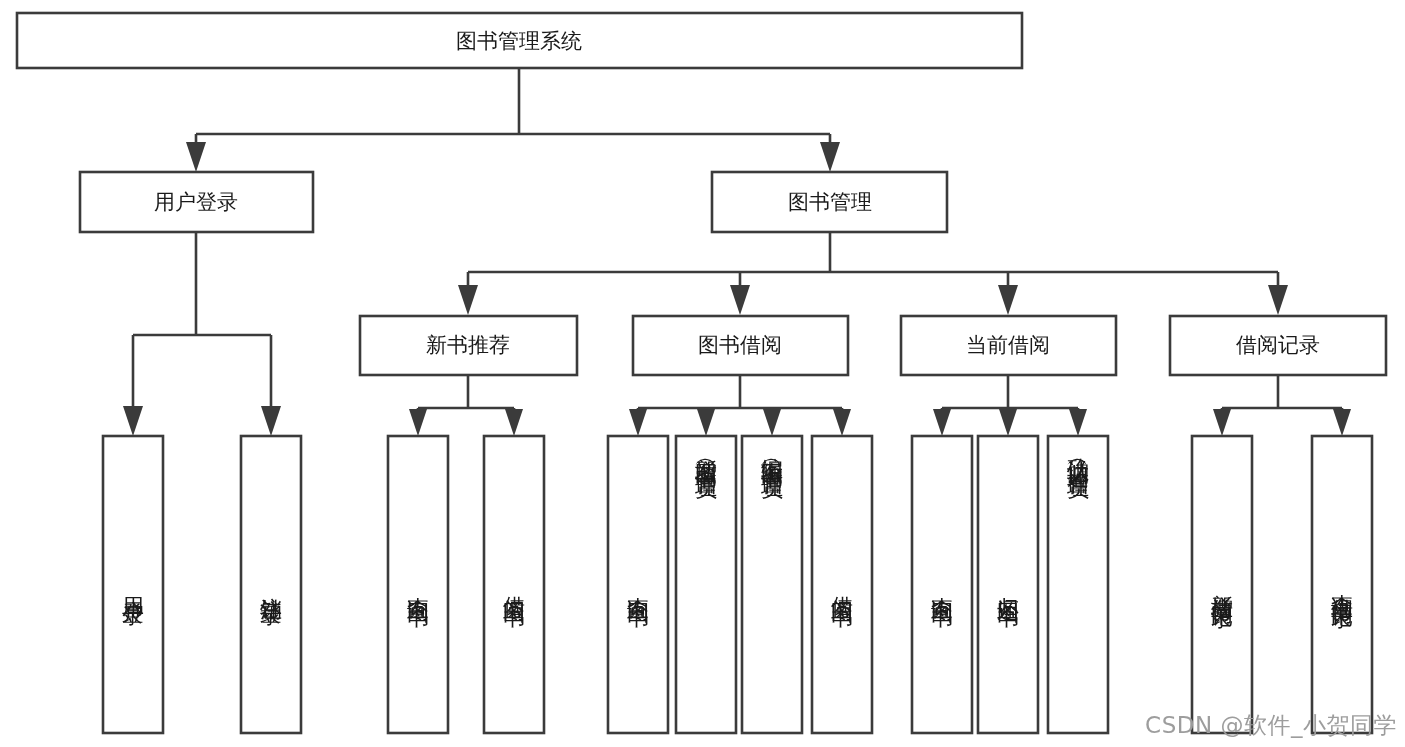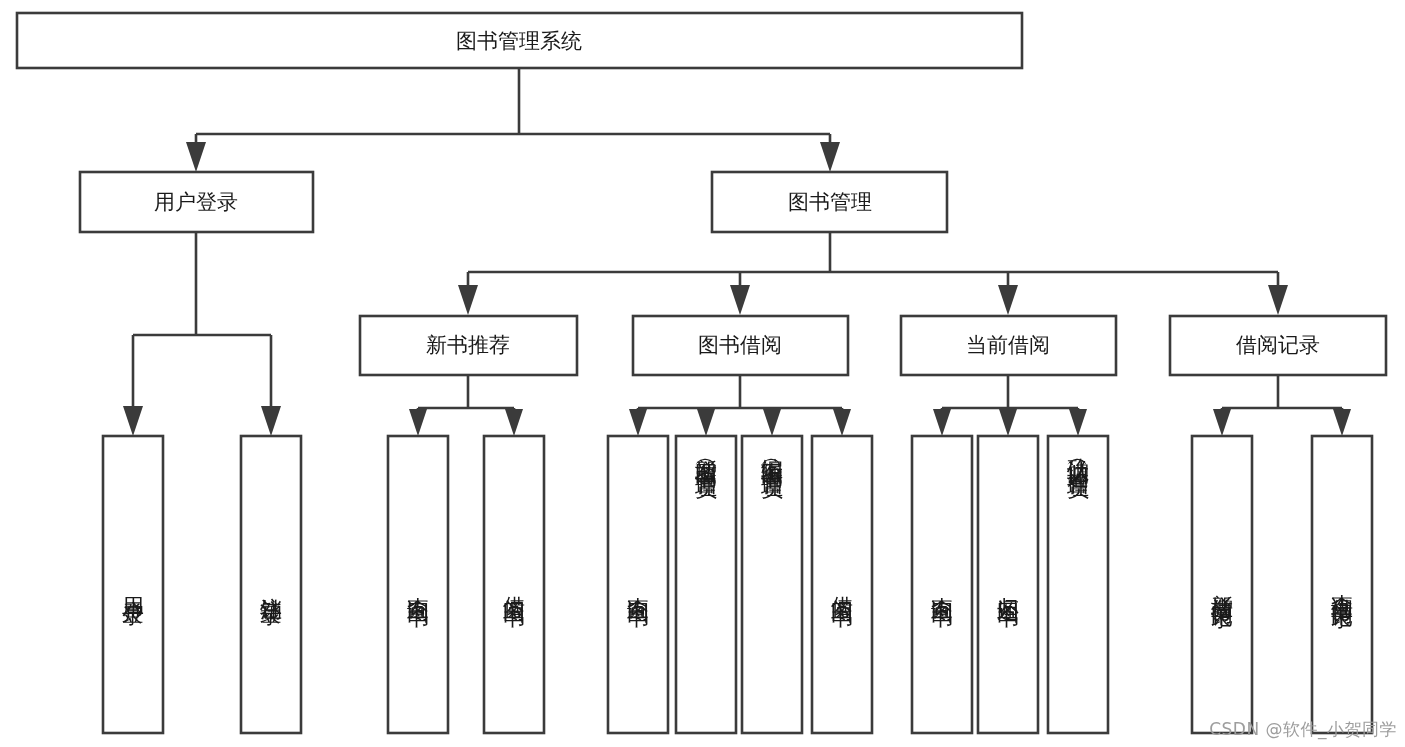--- a/index.html
+++ b/index.html
@@ -60,21 +60,21 @@
     color: #1a1a1a;
     white-space: nowrap;
     text-align: center;
     pointer-events: none;
   }
   .watermark {
     position: absolute;
     right: 8px;
     bottom: 6px;
     font-family: "DejaVu Sans", "Liberation Sans", sans-serif;
-    font-size: 17px;
+    font-size: 23px;
     color: #9d9d9d;
     letter-spacing: 0.5px;
     white-space: nowrap;
   }
 </style>
 </head>
 <body>
 
 <div id="diagram-root">
 

